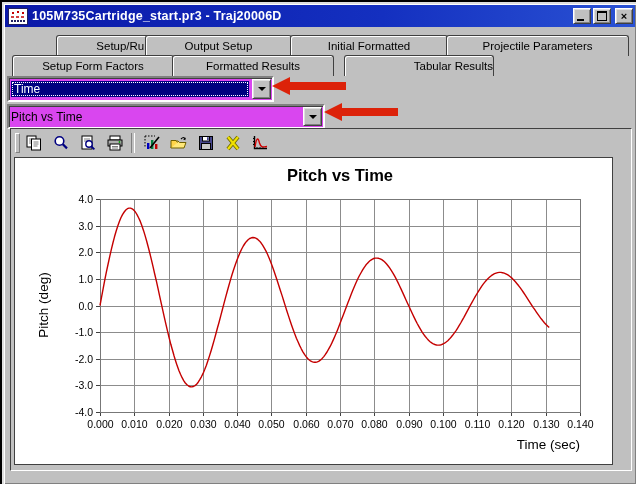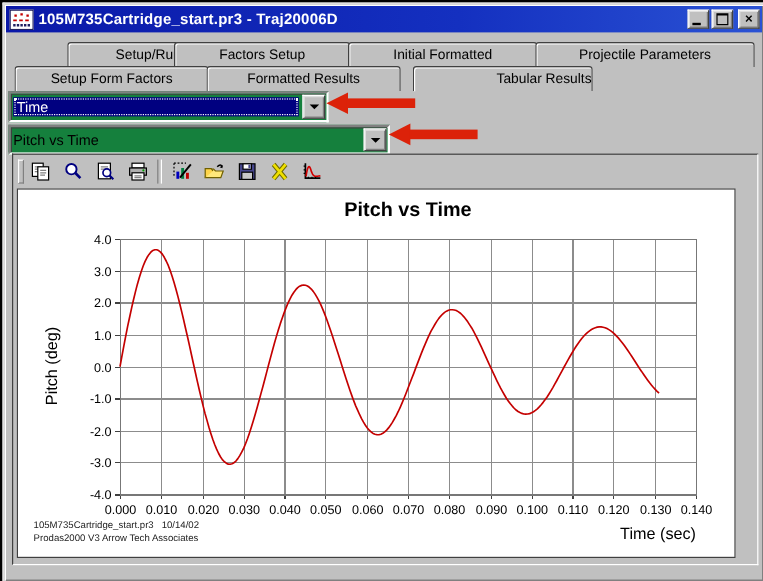--- a/index.html
+++ b/index.html
@@ -27,21 +27,21 @@
   .g-close{font-size:11px;font-weight:bold;line-height:10px;color:#000;}
   
   .tab{position:absolute;height:20px;background:#c0c0c0;
     border:1px solid #404040;border-bottom:none;
     border-top-left-radius:3px;border-top-right-radius:3px;
     box-shadow:inset 1px 1px 0 #fff;
     display:flex;align-items:center;justify-content:center;
     font-size:11.5px;color:#000;cursor:default;}
   .tab.active{height:24px;z-index:3;box-shadow:inset 1px 1px 0 #fff, inset 2px 0 0 #dfdfdf;}
   
-  .combo{position:absolute;background:#15803d;display:flex;
+  .combo{position:absolute;background:#d946ef;display:flex;
     border:2px solid;border-color:#808080 #fff #fff #808080;
     box-shadow:inset 1px 1px 0 #404040;}
   .combo-text{flex:1;display:flex;align-items:center;padding:1px 2px;font-size:12px;color:#000;
     overflow:hidden;white-space:nowrap;}
   .combo-text .sel{display:block;flex:1;background:var(--sel,#000080);color:#fff;
     padding:1px 3px;outline:1px dotted #ffffff;outline-offset:-2px;}
   .combo-btn{flex:0 0 17px;background:#c0c0c0;margin:1px;
     border:1px solid;border-color:#fff #404040 #404040 #fff;
     box-shadow:inset 1px 1px 0 #dfdfdf, inset -1px -1px 0 #808080;
     display:flex;align-items:center;justify-content:center;}
@@ -104,21 +104,21 @@
       <div class="wbtn close">
           <span class="g-close">×</span>
         </div>
     </div>
   </div>
 
   <div class="tab" style="left:10px;top:33px;width:133px;margin-left:44px;">
       <span>Setup/Run</span>
     </div>
   <div class="tab" style="left:143px;top:33px;width:145px;">
-      <span>Factors Setup</span>
+      <span>Output Setup</span>
     </div>
   <div class="tab" style="left:288px;top:33px;width:156px;">
       <span>Initial Formatted</span>
     </div>
   <div class="tab" style="left:444px;top:33px;width:181px;">
       <span>Projectile Parameters</span>
     </div>
 
   <div class="tab" style="left:10px;top:53px;width:160px;">
       <span>Setup Form Factors</span>
@@ -230,24 +230,20 @@
           <path d="M2 3.5h1.5M2 6.5h1.5M2 9.5h1.5M6 12.2v1.5M9 12.2v1.5M12 12.2v1.5" stroke="#000"></path>
           <path d="M4 12 C5.5 2 7 2 8.5 8 C10 13 12 12 16 11.5" fill="none" stroke="#d00000" stroke-width="1.4"></path>
         </svg>
       </div>
     </div>
 
     <div class="chart">
       <div class="chart-title">Pitch vs Time</div>
       <div class="y-title">Pitch (deg)</div>
       <div class="x-title">Time (sec)</div>
-      <div class="footer">
-        <div>105M735Cartridge_start.pr3&nbsp;&nbsp; 10/14/02</div>
-        <div>Prodas2000 V3 Arrow Tech Associates</div>
-      </div>
       <svg id="plot-svg" width="597" height="306" viewBox="0 0 597 306" style="position:absolute;left:0;top:0;">
           <line class="grid" x1="85.5" y1="41" x2="85.5" y2="254"></line>
           <line class="tick" x1="85.5" y1="254" x2="85.5" y2="258"></line>
           <text class="xt" x="85.5" y="270">0.000</text>
           <line class="grid" x1="119.5" y1="41" x2="119.5" y2="254"></line>
           <line class="tick" x1="119.5" y1="254" x2="119.5" y2="258"></line>
           <text class="xt" x="119.5" y="270">0.010</text>
           <line class="grid" x1="154.5" y1="41" x2="154.5" y2="254"></line>
           <line class="tick" x1="154.5" y1="254" x2="154.5" y2="258"></line>
           <text class="xt" x="154.5" y="270">0.020</text>

